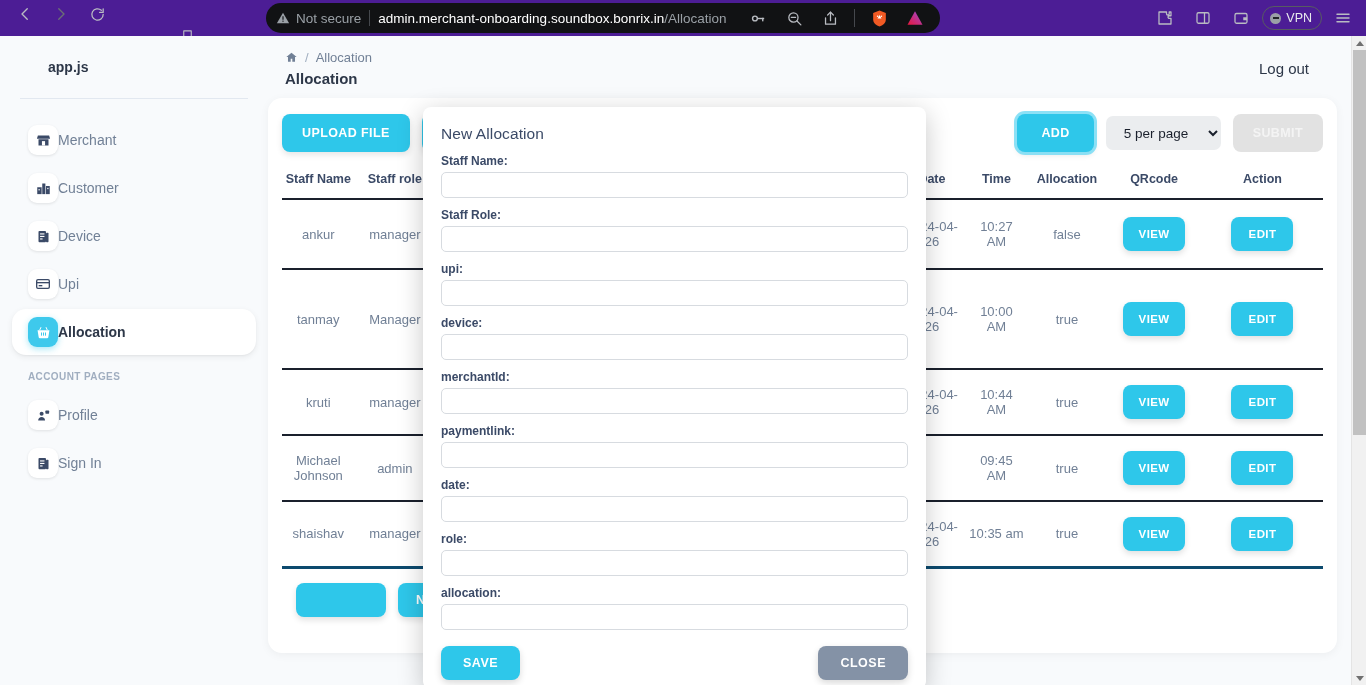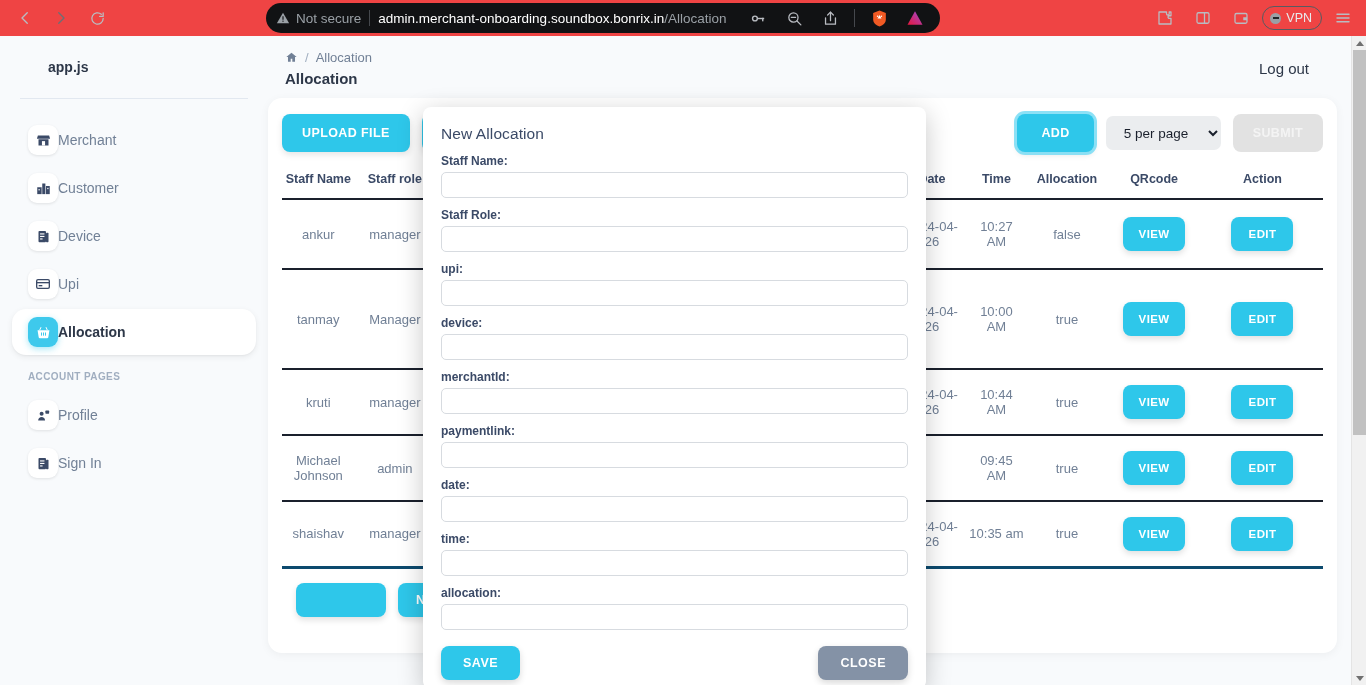--- a/index.html
+++ b/index.html
@@ -5,21 +5,21 @@
   * { box-sizing: border-box; margin: 0; padding: 0; }
   html, body {
     width: 1366px; height: 685px; overflow: hidden;
     font-family: "Liberation Sans", sans-serif;
     background: #ffffff;
   }
 
   
   .browser-bar {
     position: absolute; top: 0; left: 0; width: 1366px; height: 36px;
-    background: #ef4444; display: flex; 
+    background: #4c1d95; display: flex;  flex-direction: column;
   }
   .nav-btns { display: flex; align-items: center; gap: 2px; padding-left: 8px; }
   .chrome-icon {
     width: 34px; height: 28px; display: flex; align-items: center; justify-content: center;
     color: #b9bcc2;
   }
   .chrome-icon svg { display: block; }
   .bookmark-icon { margin-left: 170px; }
   .omnibox {
     position: absolute; left: 266px; top: 3px; height: 30px; width: 674px;
@@ -582,21 +582,21 @@
     </div>
     <div class="field">
       <label>paymentlink:</label>
       <input type="text" value="" style="">
     </div>
     <div class="field">
       <label>date:</label>
       <input type="text" value="" style="">
     </div>
     <div class="field">
-      <label>time:</label>
+      <label>role:</label>
       <input type="text" value="" style="">
     </div>
     <div class="field">
       <label>allocation:</label>
       <input type="text" value="" style="">
     </div>
 
     <div class="modal-actions">
       <button class="mbtn save">SAVE</button>
       <button class="mbtn close">CLOSE</button>

